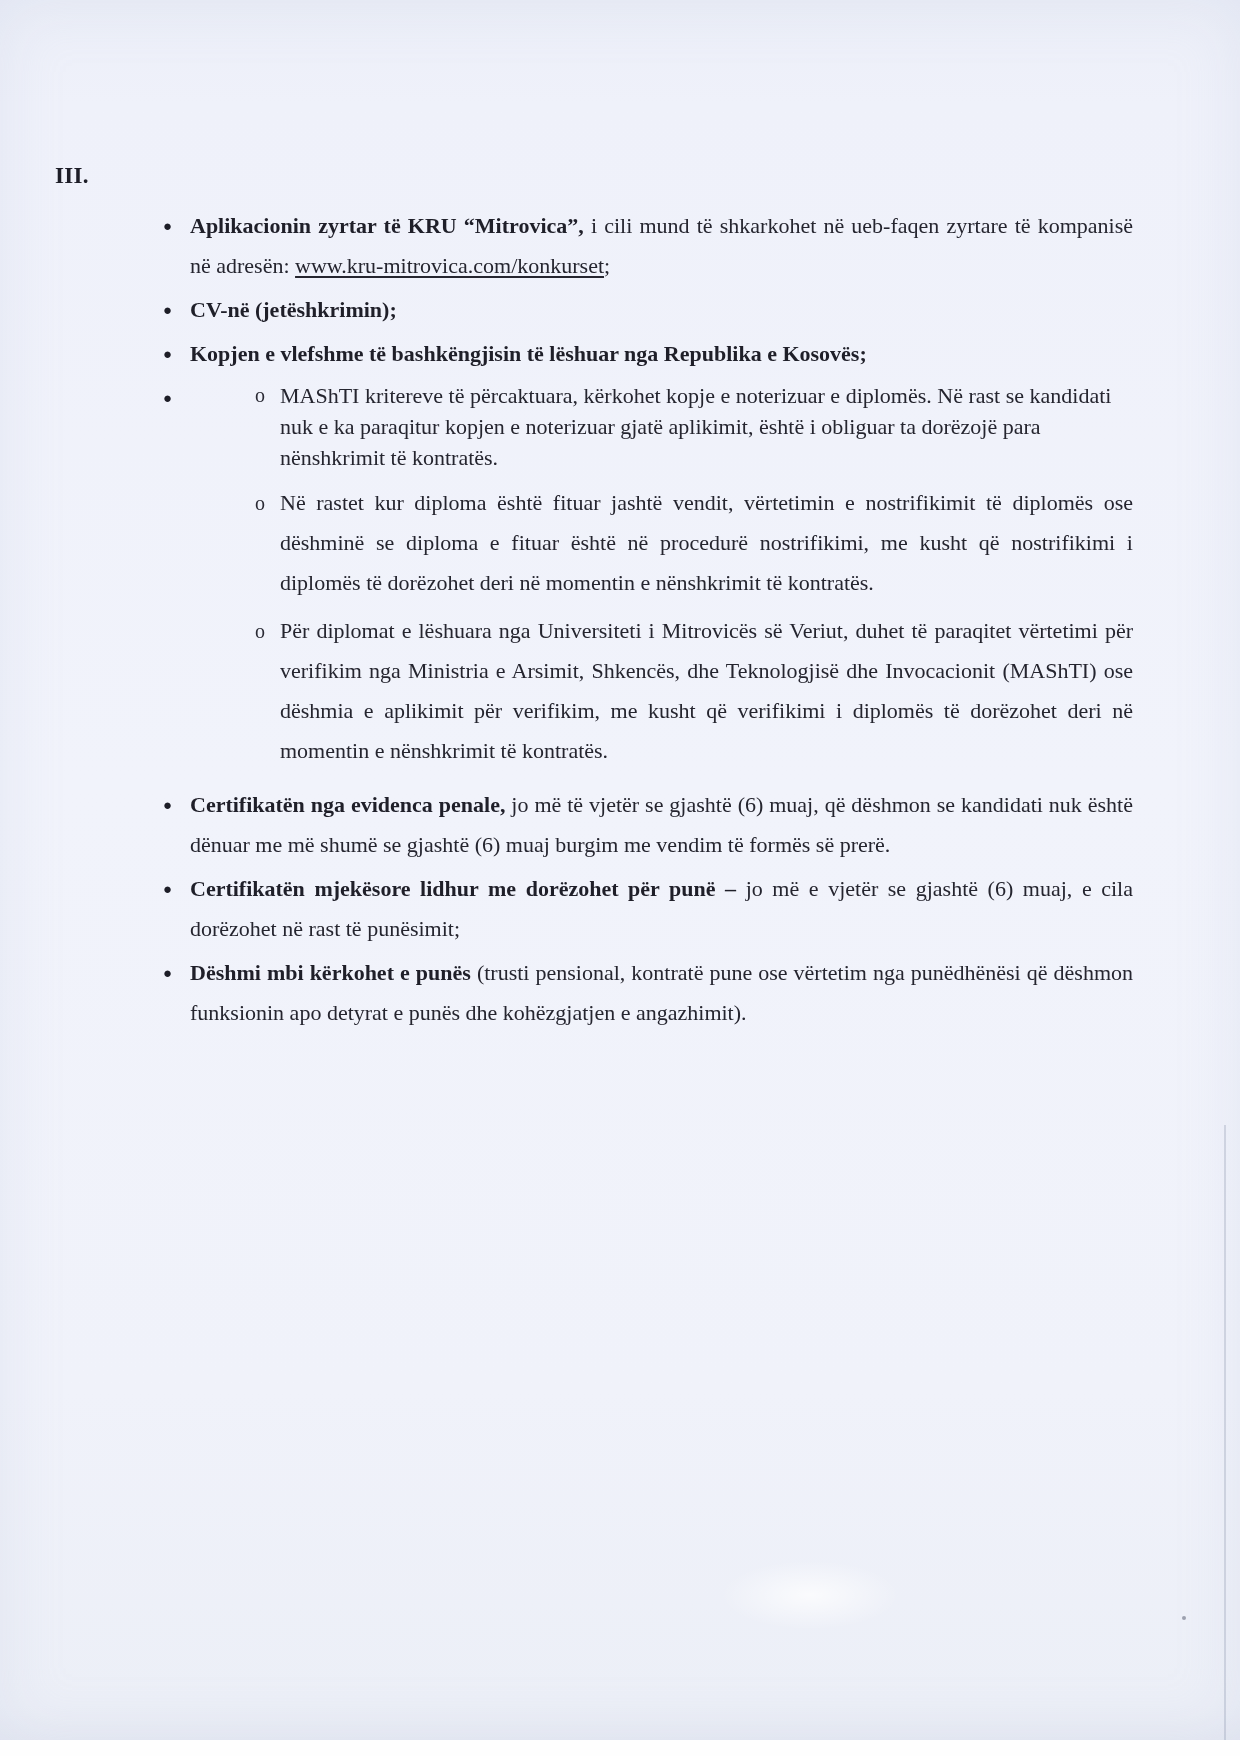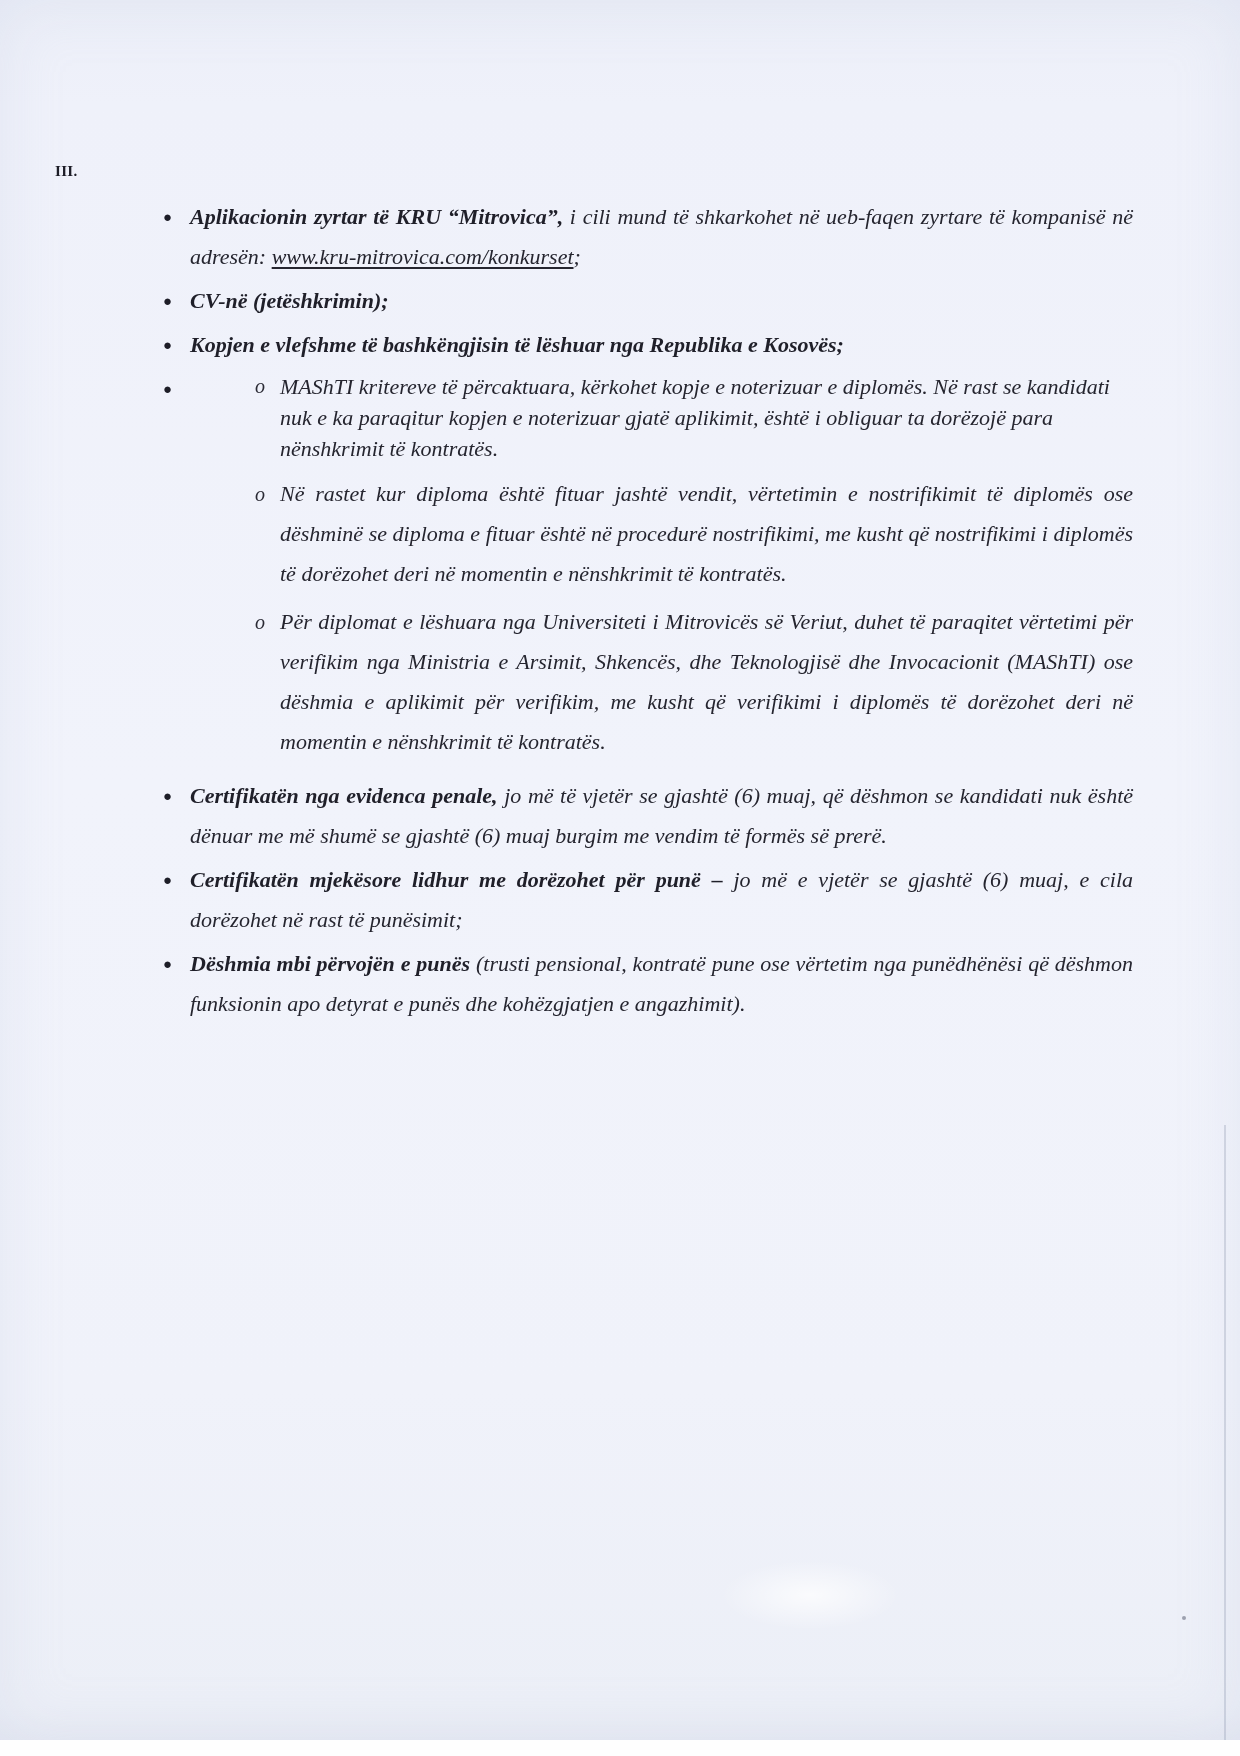--- a/index.html
+++ b/index.html
@@ -18,40 +18,39 @@
     box-shadow:inset 0 0 60px rgba(190,200,225,0.25);
     overflow:hidden;
   }
   .content{
     position:absolute;
     top:163px;left:55px;width:1078px;
     font-size:22px;
   }
   .heading-row{
     display:flex;align-items:baseline;
-    font-weight:bold;font-size:15px;color:#1d1d27;
+    font-weight:bold;font-size:23px;color:#1d1d27;
     letter-spacing:0.3px;
   }
   .section-number{width:65px;flex:0 0 65px;}
   .intro{
     margin:52px 0 0 67px;
     line-height:30px;
   }
   .doc-list{margin:17px 0 0 108px;padding:0;list-style:none;}
   .doc-item{
     display:grid;grid-template-columns:27px 1fr;
     margin:0 0 4px 0;
     line-height:40px;
   }
   .doc-item .marker{
     font-size:15px;line-height:40px;color:#1d1d27;
   }
   .doc-item .txt{
     text-align:justify;
-    font-style:italic;
   }
   .bold{font-weight:bold;color:#1f1f29;}
   .sub-list{margin:2px 0 0 65px;padding:0;list-style:none;}
   .sub-item{
     display:grid;grid-template-columns:25px 1fr;
     line-height:40px;margin:0 0 6px 0;
   }
   .sub-item .marker{font-size:20px;line-height:inherit;color:#2a2a34;}
   .sub-item .txt{text-align:justify;}
   .sub-tight{line-height:31px;margin-bottom:10px;}
@@ -130,21 +129,21 @@
         <span class="txt"><span class="bold">Certifikatën nga evidenca penale,</span><span> jo më të vjetër se gjashtë (6) muaj, që dëshmon se kandidati nuk është dënuar me më shumë se gjashtë (6) muaj burgim me vendim të formës së prerë.</span></span>
       </li>
 
       <li class="doc-item">
         <span class="marker">●</span>
         <span class="txt"><span class="bold">Certifikatën mjekësore lidhur me dorëzohet për punë –</span><span> jo më e vjetër se gjashtë (6) muaj, e cila dorëzohet në rast të punësimit;</span></span>
       </li>
 
       <li class="doc-item">
         <span class="marker">●</span>
-        <span class="txt"><span class="bold">Dëshmia mbi përvojën e punës</span><span> (trusti pensional, kontratë pune ose vërtetim nga punëdhënësi që dëshmon funksionin apo detyrat e punës dhe kohëzgjatjen e angazhimit).</span></span>
+        <span class="txt"><span class="bold">Dëshmi mbi kërkohet e punës</span><span> (trusti pensional, kontratë pune ose vërtetim nga punëdhënësi që dëshmon funksionin apo detyrat e punës dhe kohëzgjatjen e angazhimit).</span></span>
       </li>
 
     </ul>
   </div>
 
   <div class="edge-line"></div>
   <div class="smudge"></div>
   <div class="speck"></div>
 </div>
 

